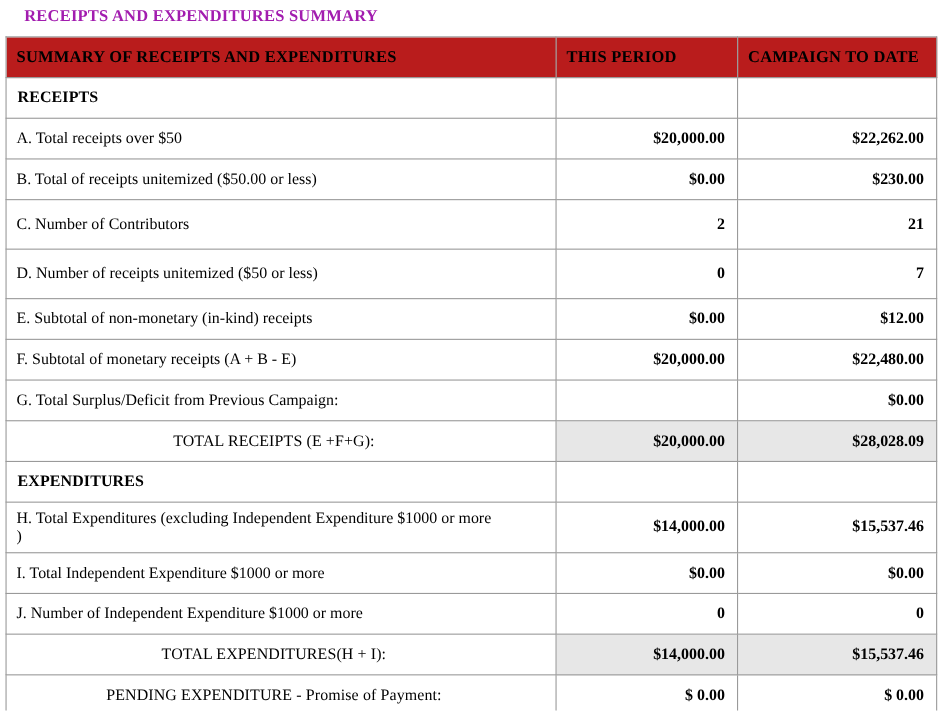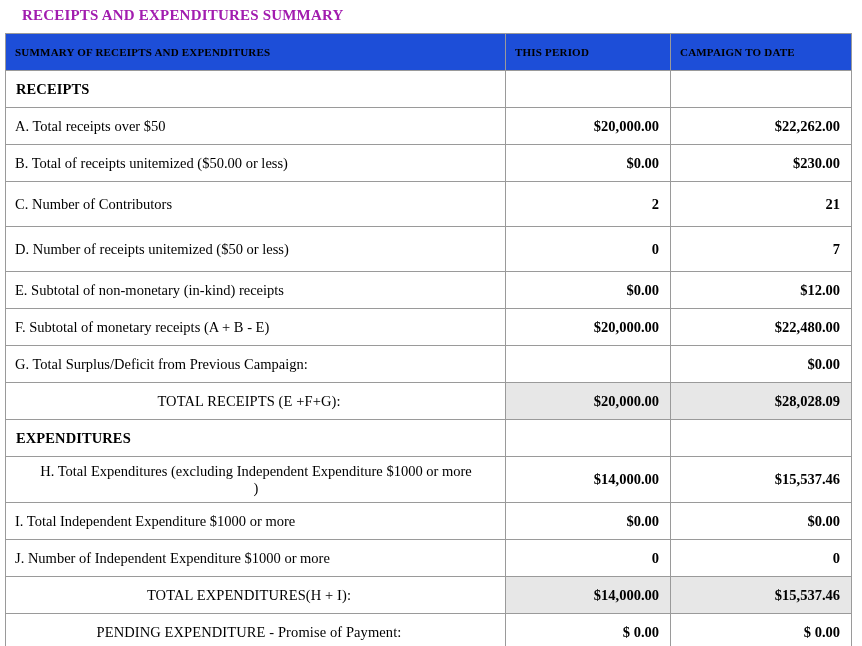--- a/index.html
+++ b/index.html
@@ -48,24 +48,24 @@
   table.summary th,
   table.summary td {
     border: 1px solid #9a9a9a;
     font-size: 14.5px;
     line-height: 17px;
     vertical-align: middle;
     box-sizing: border-box;
   }
   
   thead tr.head-row th {
-    background: #1d4ed8;
+    background: #b91c1c;
     font-weight: bold;
     font-variant: small-caps;
-    font-size: 11px;
+    font-size: 15px;
     letter-spacing: 0.2px;
     height: 37px;
     padding: 0 9px;
     text-align: left;
     white-space: nowrap;
   }
   
   td.label {
     text-align: left;
     padding: 1px 8px 0 9px;
@@ -101,21 +101,20 @@
     padding-right: 14px;
     letter-spacing: 0.1px;
   }
   td.shaded {
     background: #e7e7e7;
   }
   td.wrapcell {
     white-space: normal;
     padding-top: 3px;
     padding-bottom: 3px;
-    text-align: center;
   }
   .wrapline2 { display: block; }
 </style>
 </head>
 <body>
 
 <div id="page">
 
   <div class="page-title">RECEIPTS AND EXPENDITURES SUMMARY</div>
 

